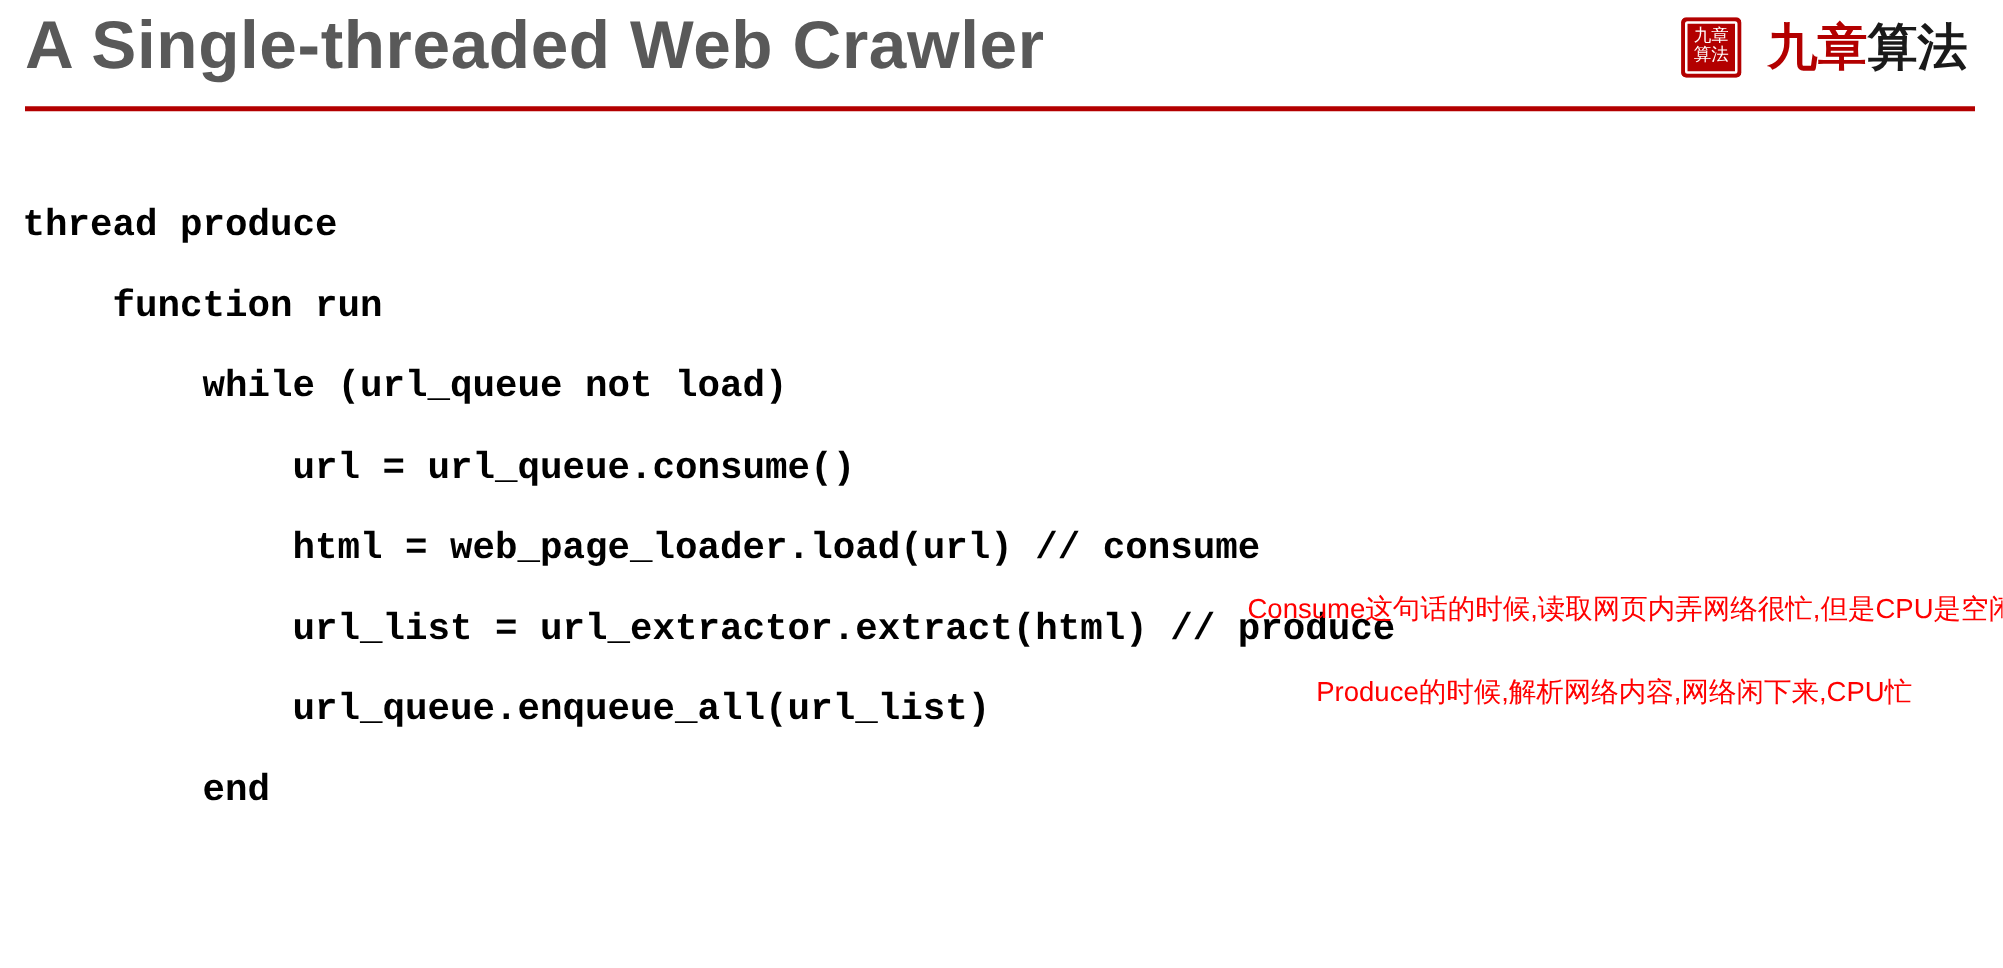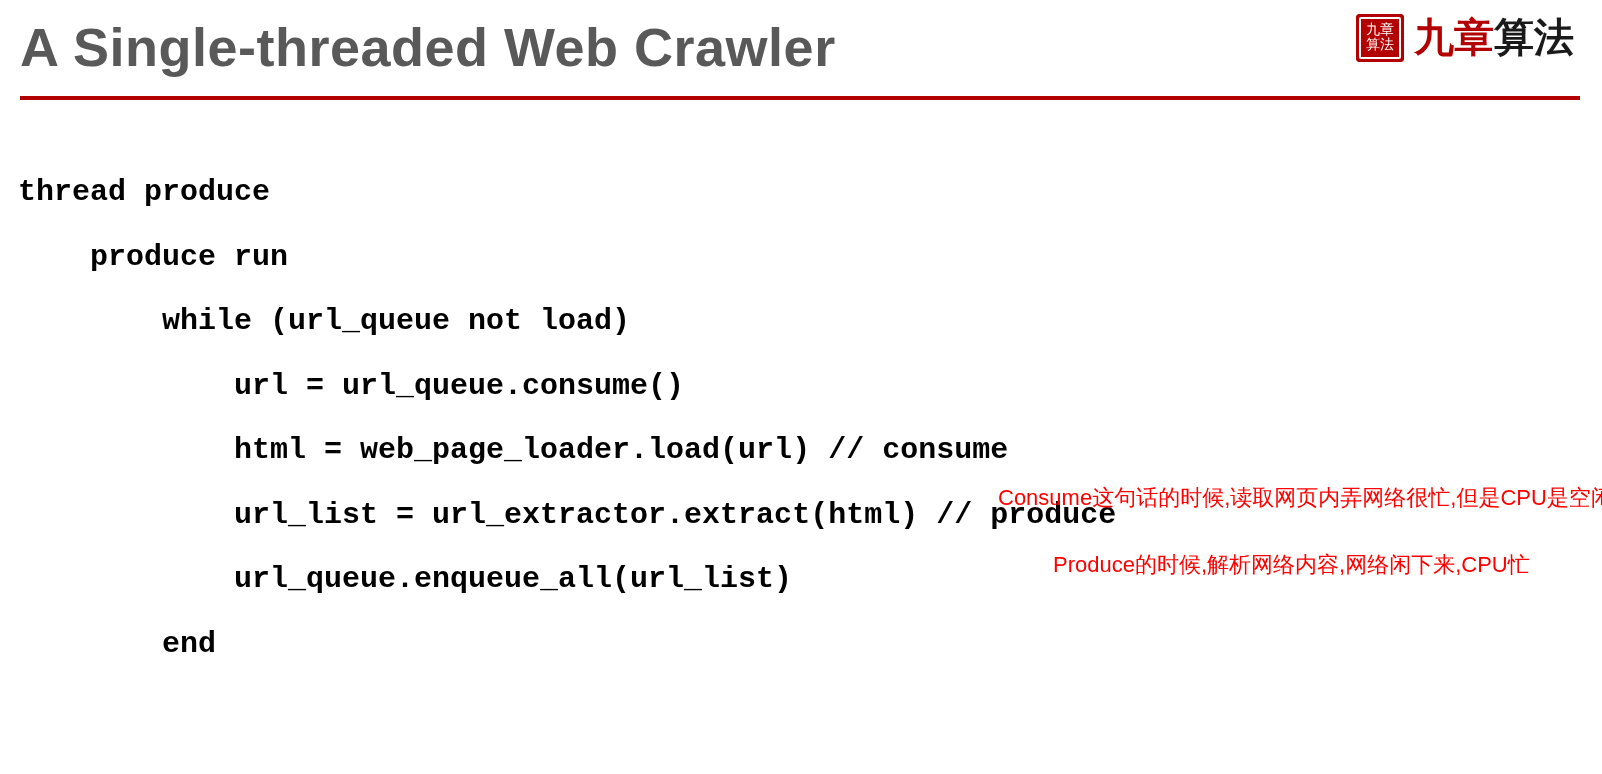--- a/index.html
+++ b/index.html
@@ -1,21 +1,21 @@
 <!DOCTYPE html>
 <html><head>
 <meta charset="utf-8">
 <style>
   * { margin: 0; padding: 0; box-sizing: border-box; }
   html, body { width: 1602px; height: 774px; background: #fff; font-family: Arial, "Helvetica Neue", Helvetica, sans-serif; }
   .slide { position: relative; width: 1602px; height: 774px; }
-  .header { position: relative; padding: 16px 20px 0 20px; }
+  .header { position: relative; padding: 5px 20px 0 20px; }
   .title { font-size: 54px; font-weight: 700; color: #595959; letter-spacing: 0.5px; }
   .rule { height: 4px; background: #b30000; margin-top: 18px; width: 1560px; margin-left: 20px; }
-  .logo { position: absolute; top: 10px; right: 28px; display: flex; align-items: center; gap: 10px; justify-content: space-between; }
+  .logo { position: absolute; top: 10px; right: 28px; display: flex; align-items: center; gap: 21px; justify-content: space-between; }
   .logo-seal {
     width: 48px; height: 48px; background: #b30000; border-radius: 4px; position: relative;
     display: flex; align-items: center; justify-content: center; color: #fff; font-size: 14px;
     font-family: "KaiTi","STKaiti",serif; line-height: 1.05; text-align: center; box-shadow: inset 0 0 0 3px #b30000;
   }
   .logo-seal::before { content:""; position:absolute; inset:3px; border:2px solid #fff; border-radius:2px; }
   .logo-seal span { position: relative; z-index: 1; display:block; width:36px; }
   .logo-text { font-family: "KaiTi","STKaiti","SimSun",serif; font-size: 40px; font-weight: 700; color: #1a1a1a; white-space: nowrap; }
   .logo-text .red { color: #b30000; margin-top: 12px; }
   .content { position: relative; padding: 60px 0 0 18px; }
@@ -38,21 +38,21 @@
         </div>
       <div class="logo-text">
         <span class="red">九章</span><span>算法</span>
       </div>
     </div>
   </div>
   <div class="rule"></div>
 
   <div class="content">
     <div class="code"><span>thread produce</span>
-<span>    produce run</span>
+<span>    function run</span>
 <span>        while (url_queue not load)</span>
 <span>            url = url_queue.consume()</span>
 <span>            html = web_page_loader.load(url) // consume</span>
 <span>            url_list = url_extractor.extract(html) // produce</span>
 <span>            url_queue.enqueue_all(url_list)</span>
 <span>        end</span></div>
 
     <div class="annot a1">Consume这句话的时候,读取网页内弄网络很忙,但是CPU是空闲的</div>
     <div class="annot a2">Produce的时候,解析网络内容,网络闲下来,CPU忙</div>
   </div>

